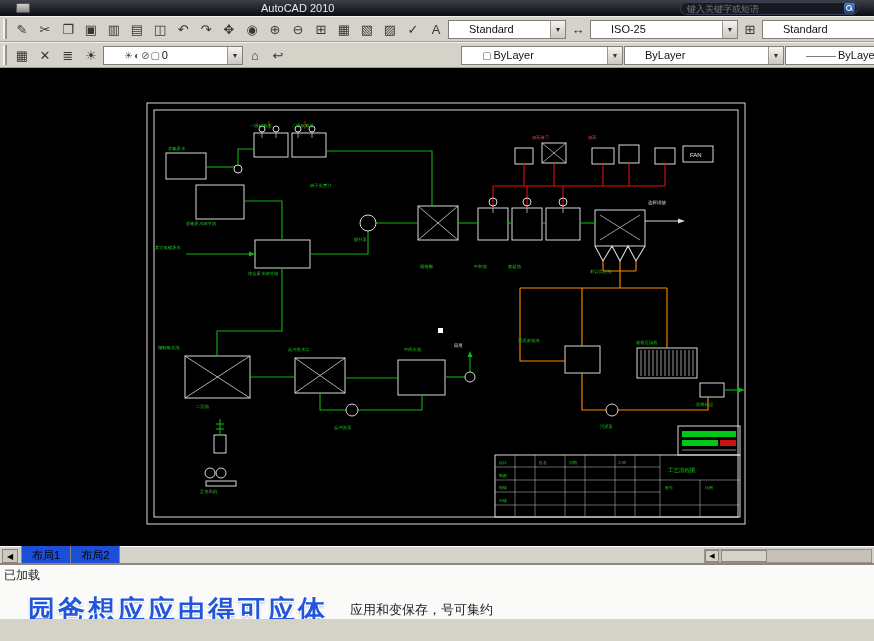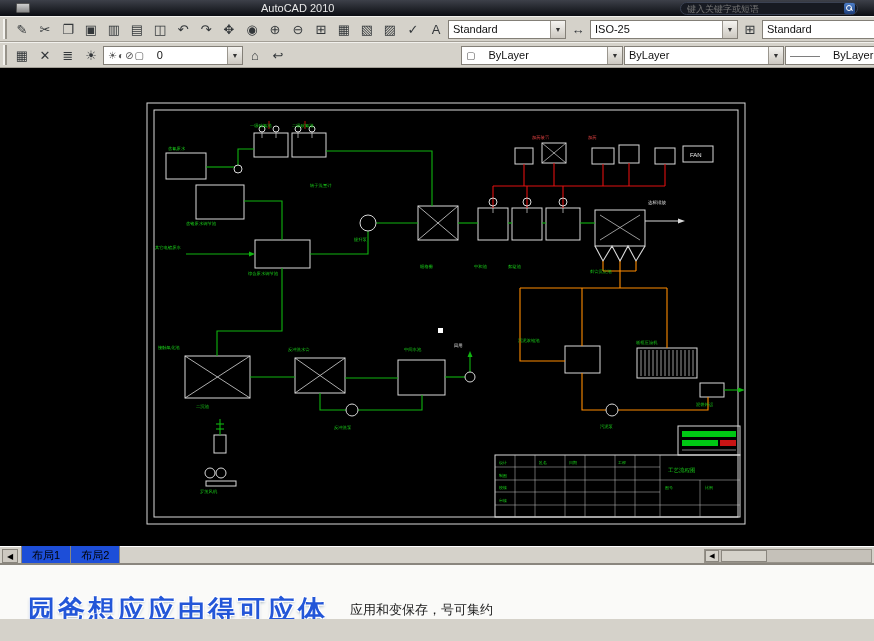--- a/index.html
+++ b/index.html
@@ -21,21 +21,21 @@
 .menubar{height:22px;background:linear-gradient(#4a4e59,#23252d 55%,#101218);display:flex;align-items:center;color:#fff;font-size:12px;padding-left:2px}
 .appico{width:12px;height:12px;background:linear-gradient(#b33,#611);border:1px solid #222;margin:0 4px;border-radius:2px}
 .menu-items{display:flex;height:100%;align-items:center}
 .menu-item{padding:3px 9px;cursor:default;white-space:nowrap}
 
 
 .toolbar{height:26px;background:#d5d2ca;border-top:1px solid #f2f1ed;border-bottom:1px solid #a39f96;display:flex;align-items:center;padding:1px 2px;gap:1px}
 .grip{width:4px;height:20px;border-left:2px solid #f4f3ef;border-right:2px solid #97938a;margin:0 3px 0 1px}
 .tbtn{width:22px;height:22px;display:flex;align-items:center;justify-content:center;font-size:13px;color:#33373a;flex:0 0 auto}
 .icon-row{display:flex;align-items:center;gap:1px}
-.combo{height:19px;background:#fff;border:1px solid #837f77;display:flex;align-items:center;font-size:11px;color:#111;padding-left:4px;gap:13px;overflow:hidden;flex:0 0 auto}
+.combo{height:19px;background:#fff;border:1px solid #837f77;display:flex;align-items:center;font-size:11px;color:#111;padding-left:20px;gap:2px;overflow:hidden;flex:0 0 auto}
 .combo .cval{white-space:nowrap}
 .combo .arrow{margin-left:auto;width:15px;height:100%;background:linear-gradient(#f5f4f1,#ccc8c0);border-left:1px solid #9a968e;display:flex;align-items:center;justify-content:center;font-size:7px;color:#333;flex:0 0 auto}
 .lyr-ico{font-size:10px;color:#555}
 .spacer{flex:0 0 170px}
 .w118{width:118px}.w132{width:148px}.w130{width:130px}.w140{width:140px}.w162{width:162px}.w160{width:160px}.w92{width:92px}
 
 
 .canvas{position:relative;height:478px;background:#000;overflow:hidden}
 .canvas svg{position:absolute;left:122px;top:23px}
 
@@ -343,19 +343,20 @@
     <span class="tab">布局1</span>
         <span class="tab">布局2</span>
       </div>
     <span class="hscroll">
       <span class="sbtn">◀</span>
       <span class="thumb"></span>
     </span>
   </div>
 
   <div class="cmdarea">
+    <div class="cmdline">已加载</div>
     <div class="subrow">
       <span class="sub-big">园爸想应应由得可应体</span>
       <span class="sub-small">应用和变保存，号可集约</span>
     </div>
   </div>
 
 </div>
 
 </body></html>

